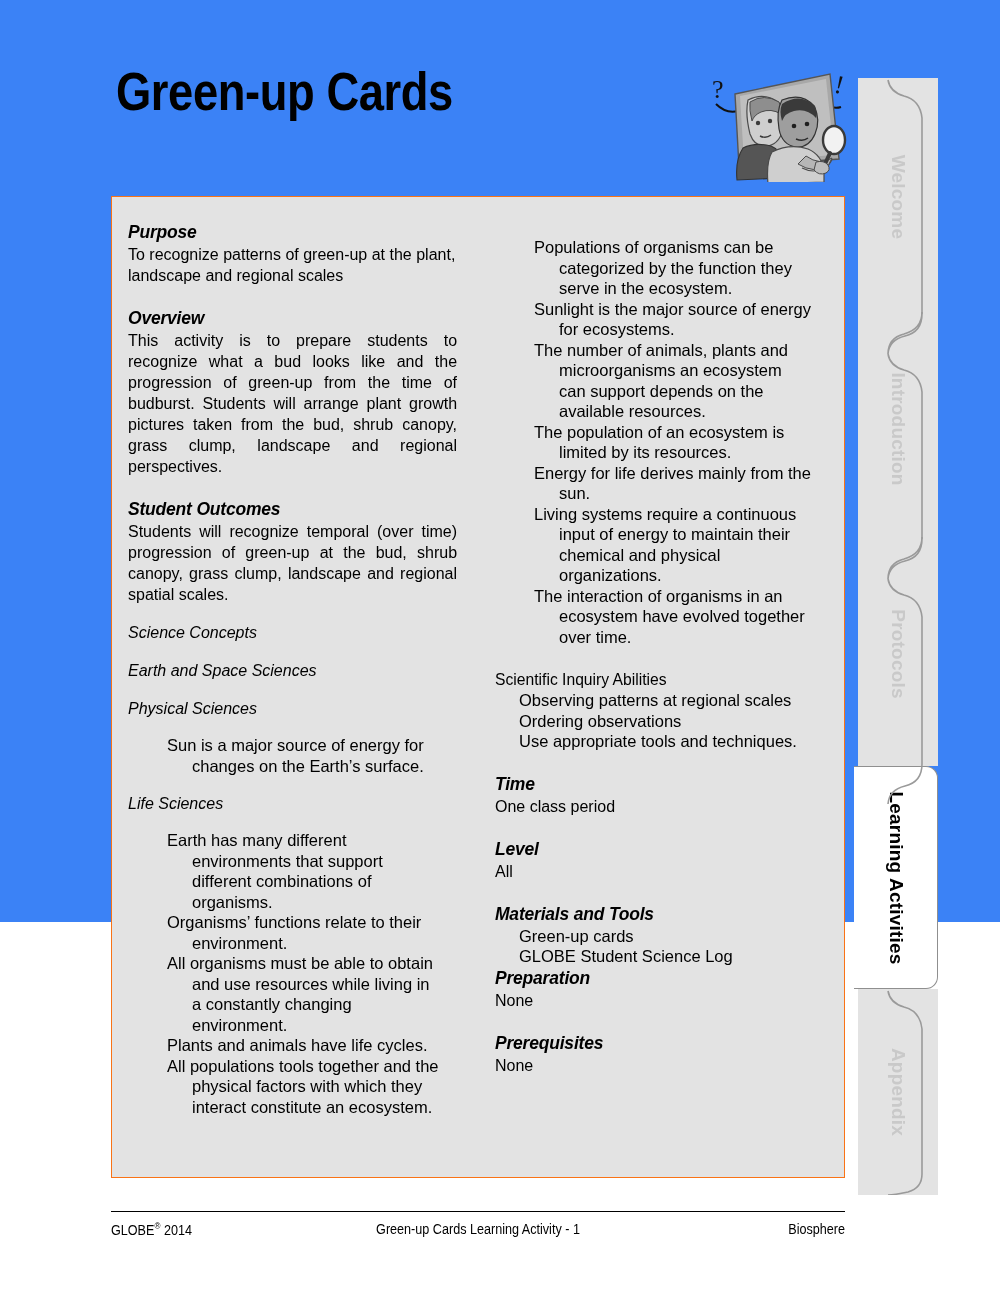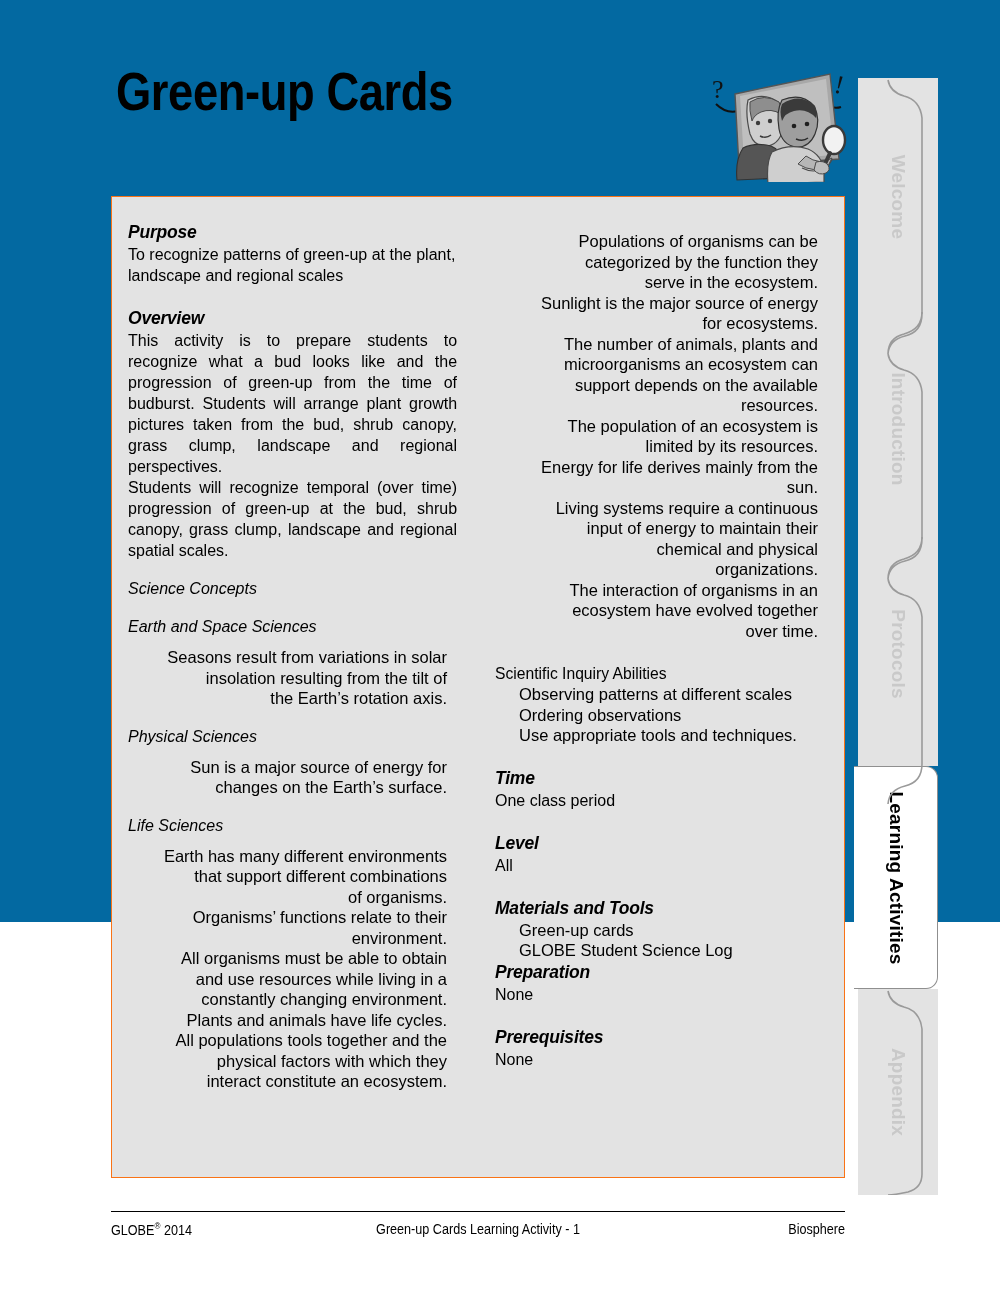--- a/index.html
+++ b/index.html
@@ -13,21 +13,21 @@
     position: relative;
     font-family: "Liberation Sans", sans-serif;
     overflow: hidden;
   }
 
   
   #page {
     position: absolute;
     left: 0; top: 0;
     width: 1000px; height: 922px;
-    background: #0369a1;
+    background: #3b82f6;
   }
 
   
   #header {
     position: absolute;
     left: 0; top: 0;
     width: 858px; height: 196px;
   }
   #page-title {
     position: absolute;
@@ -116,23 +116,22 @@
   p.body {
     font-size: 16px;
     line-height: 21px;
     margin: 0;
     color: #000;
   }
   p.body.justify { text-align: justify; }
 
   ul.hang {
     list-style: none;
-    margin: 10px;
+    margin: 16px;
     padding: 0;
-    text-align: right;
   }
   ul.hang > li {
     font-size: 16.5px;
     line-height: 20.5px;
     color: #000;
     padding-left: 25px;
     text-indent: -25px;
     margin: 0 0 0 23px;
   }
   ul.flat {
@@ -282,28 +281,26 @@
     <div id="columns">
 
       <div class="col col-left">
 
         <div class="h-main">Purpose</div>
         <p class="body">To recognize patterns of green-up at the plant, landscape and regional scales</p>
 
         <div class="h-main spaced">Overview</div>
         <p class="body justify">This activity is to prepare students to recognize what a bud looks like and the progression of green-up from the time of budburst. Students will arrange plant growth pictures taken from the bud, shrub canopy, grass clump, landscape and regional perspectives.</p>
 
+        <div class="h-main spaced">Student Outcomes</div>
         <p class="body justify">Students will recognize temporal (over time) progression of green-up at the bud, shrub canopy, grass clump, landscape and regional spatial scales.</p>
 
         <div class="h-sub spaced">Science Concepts</div>
 
         <div class="h-sub spaced">Earth and Space Sciences</div>
-        <ul class="hang">
-          <li>Seasons result from variations in solar insolation resulting from the tilt of the Earth’s rotation axis.</li>
-        </ul>
 
         <div class="h-sub spaced">Physical Sciences</div>
         <ul class="hang">
           <li>Sun is a major source of energy for changes on the Earth’s surface.</li>
         </ul>
 
         <div class="h-sub spaced">Life Sciences</div>
         <ul class="hang">
           <li>Earth has many different environments that support different combinations of organisms.</li>
           <li>Organisms’ functions relate to their environment.</li>
@@ -323,21 +320,21 @@
           <li>Sunlight is the major source of energy for ecosystems.</li>
           <li>The number of animals, plants and microorganisms an ecosystem can support depends on the available resources.</li>
           <li>The population of an ecosystem is limited by its resources.</li>
           <li>Energy for life derives mainly from the sun.</li>
           <li>Living systems require a continuous input of energy to maintain their chemical and physical organizations.</li>
           <li>The interaction of organisms in an ecosystem have evolved together over time.</li>
         </ul>
 
         <div class="h-sub-narrow spaced">Scientific Inquiry Abilities</div>
         <ul class="flat mt6">
-          <li>Observing patterns at different scales</li>
+          <li>Observing patterns at regional scales</li>
           <li>Ordering observations</li>
           <li>Use appropriate tools and techniques.</li>
         </ul>
 
         <div class="h-main spaced">Time</div>
         <p class="body">One class period</p>
 
         <div class="h-main spaced">Level</div>
         <p class="body">All</p>
 

